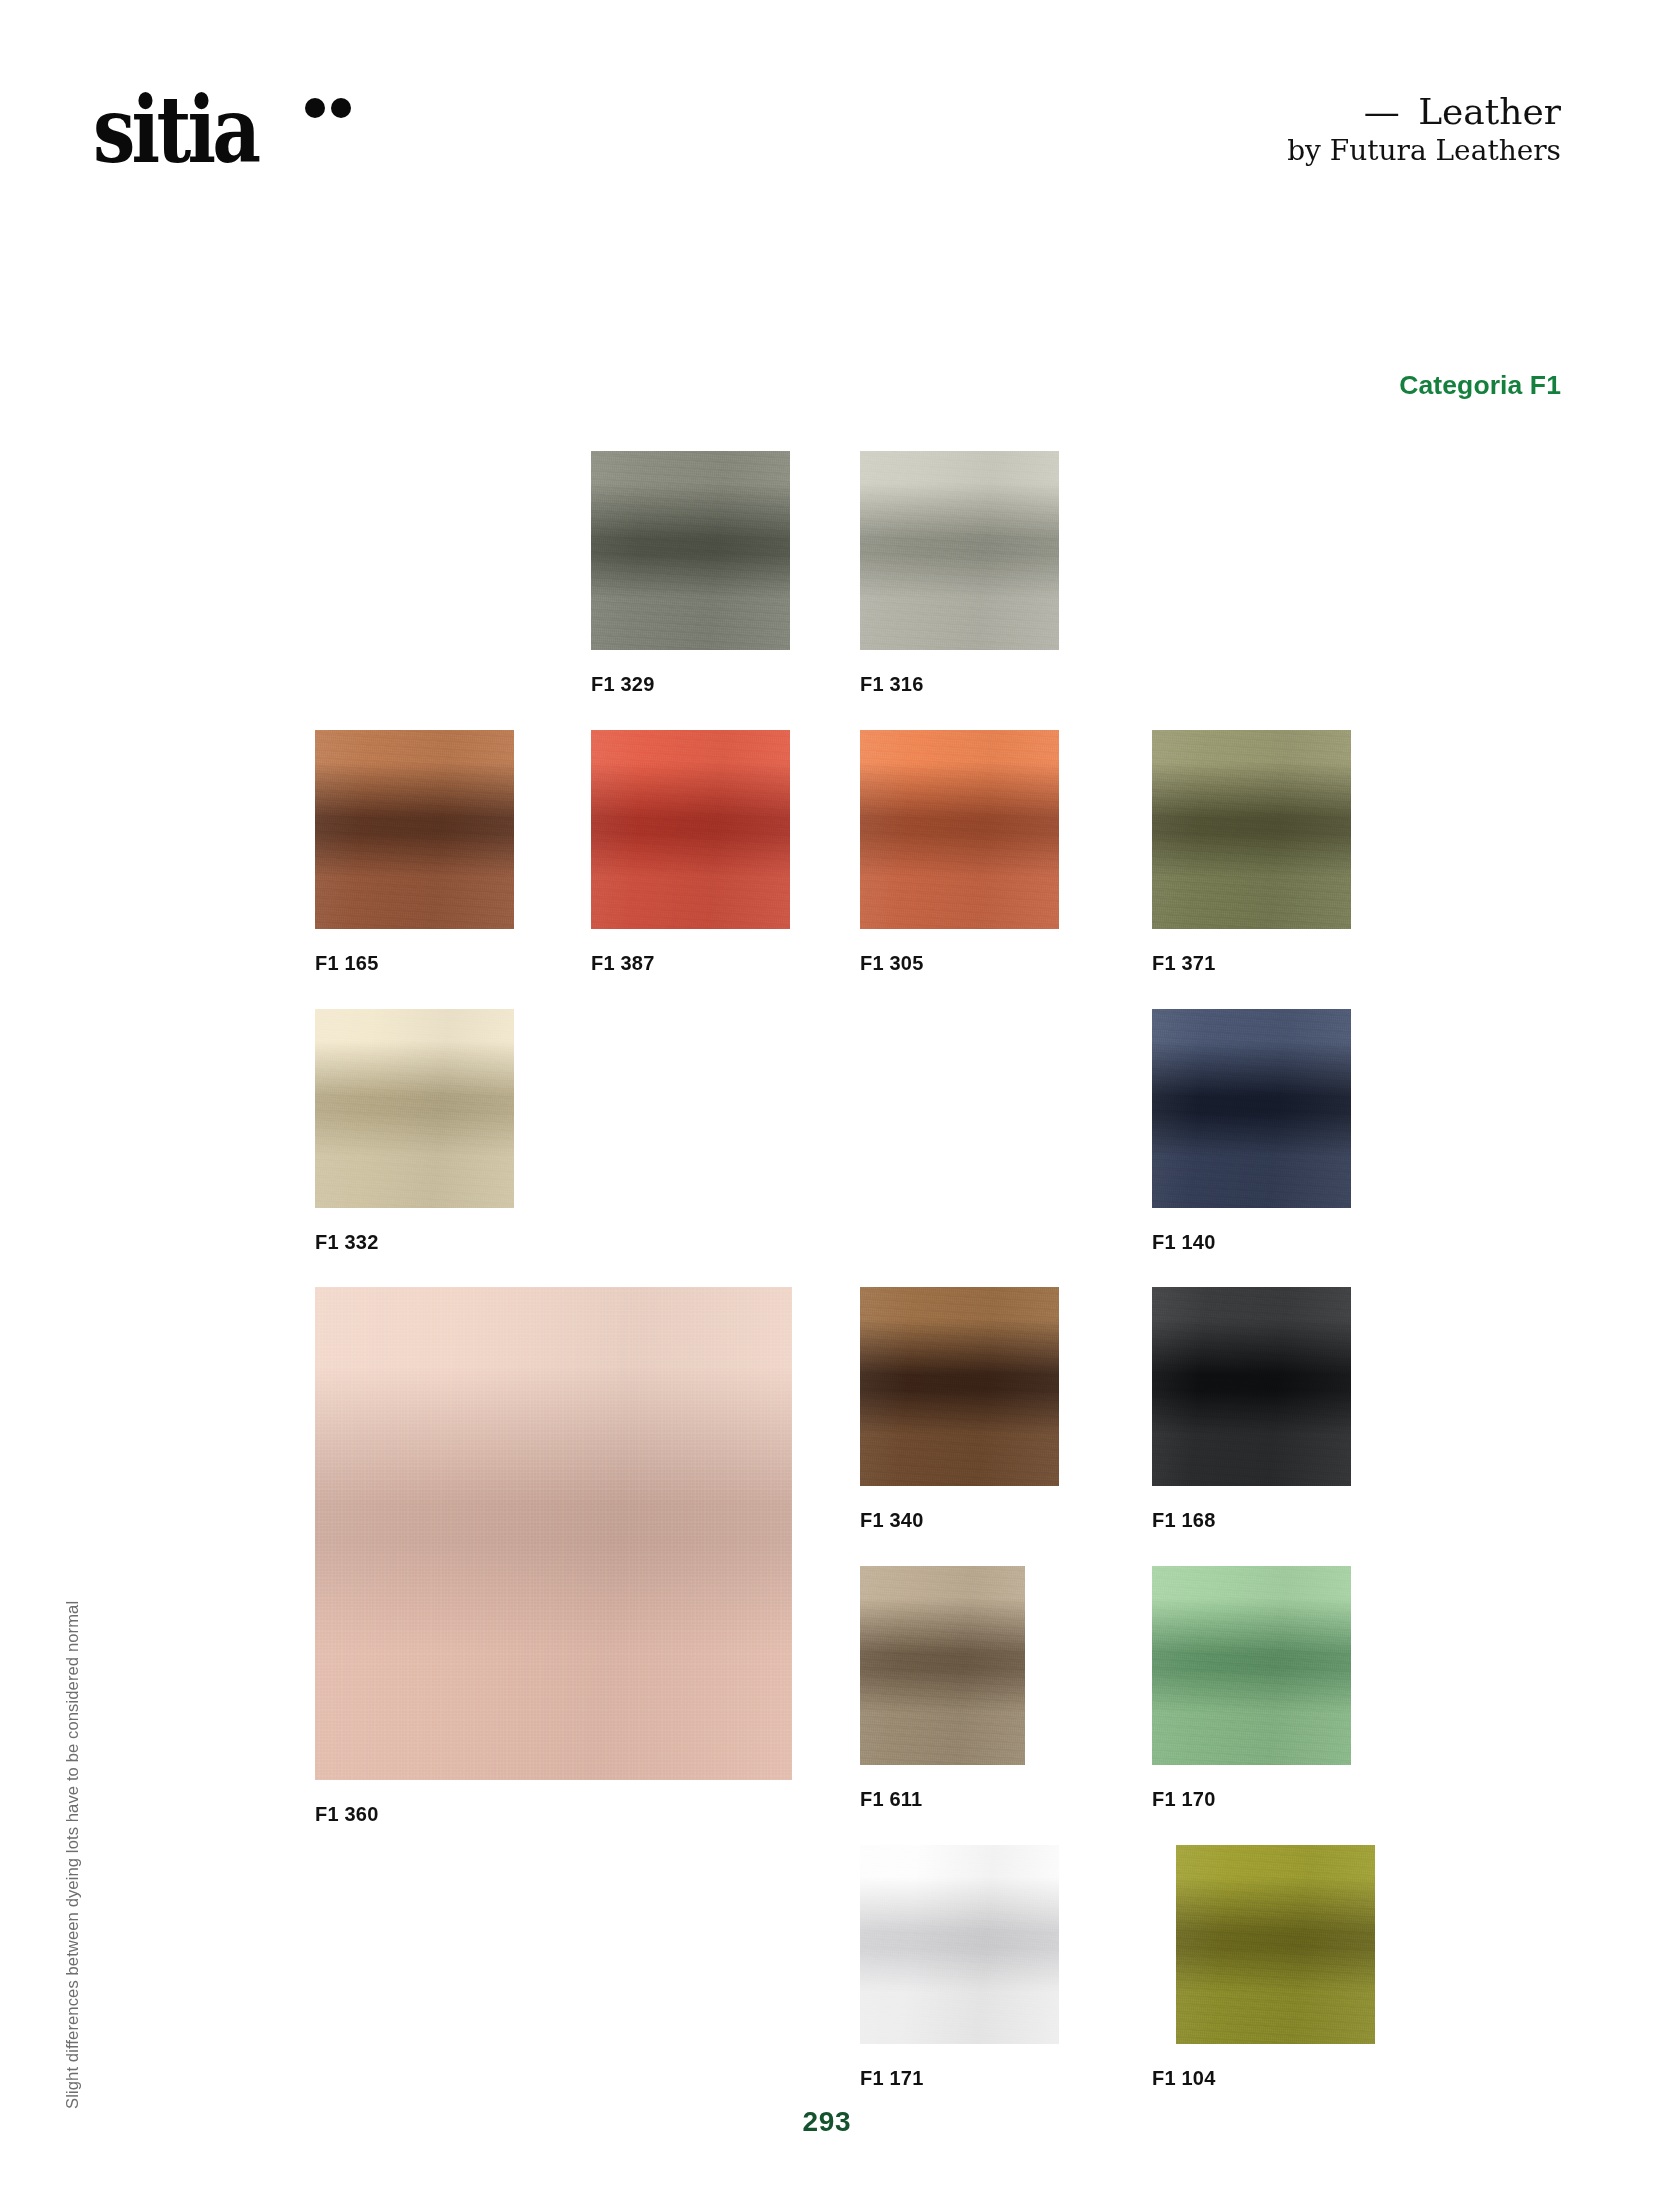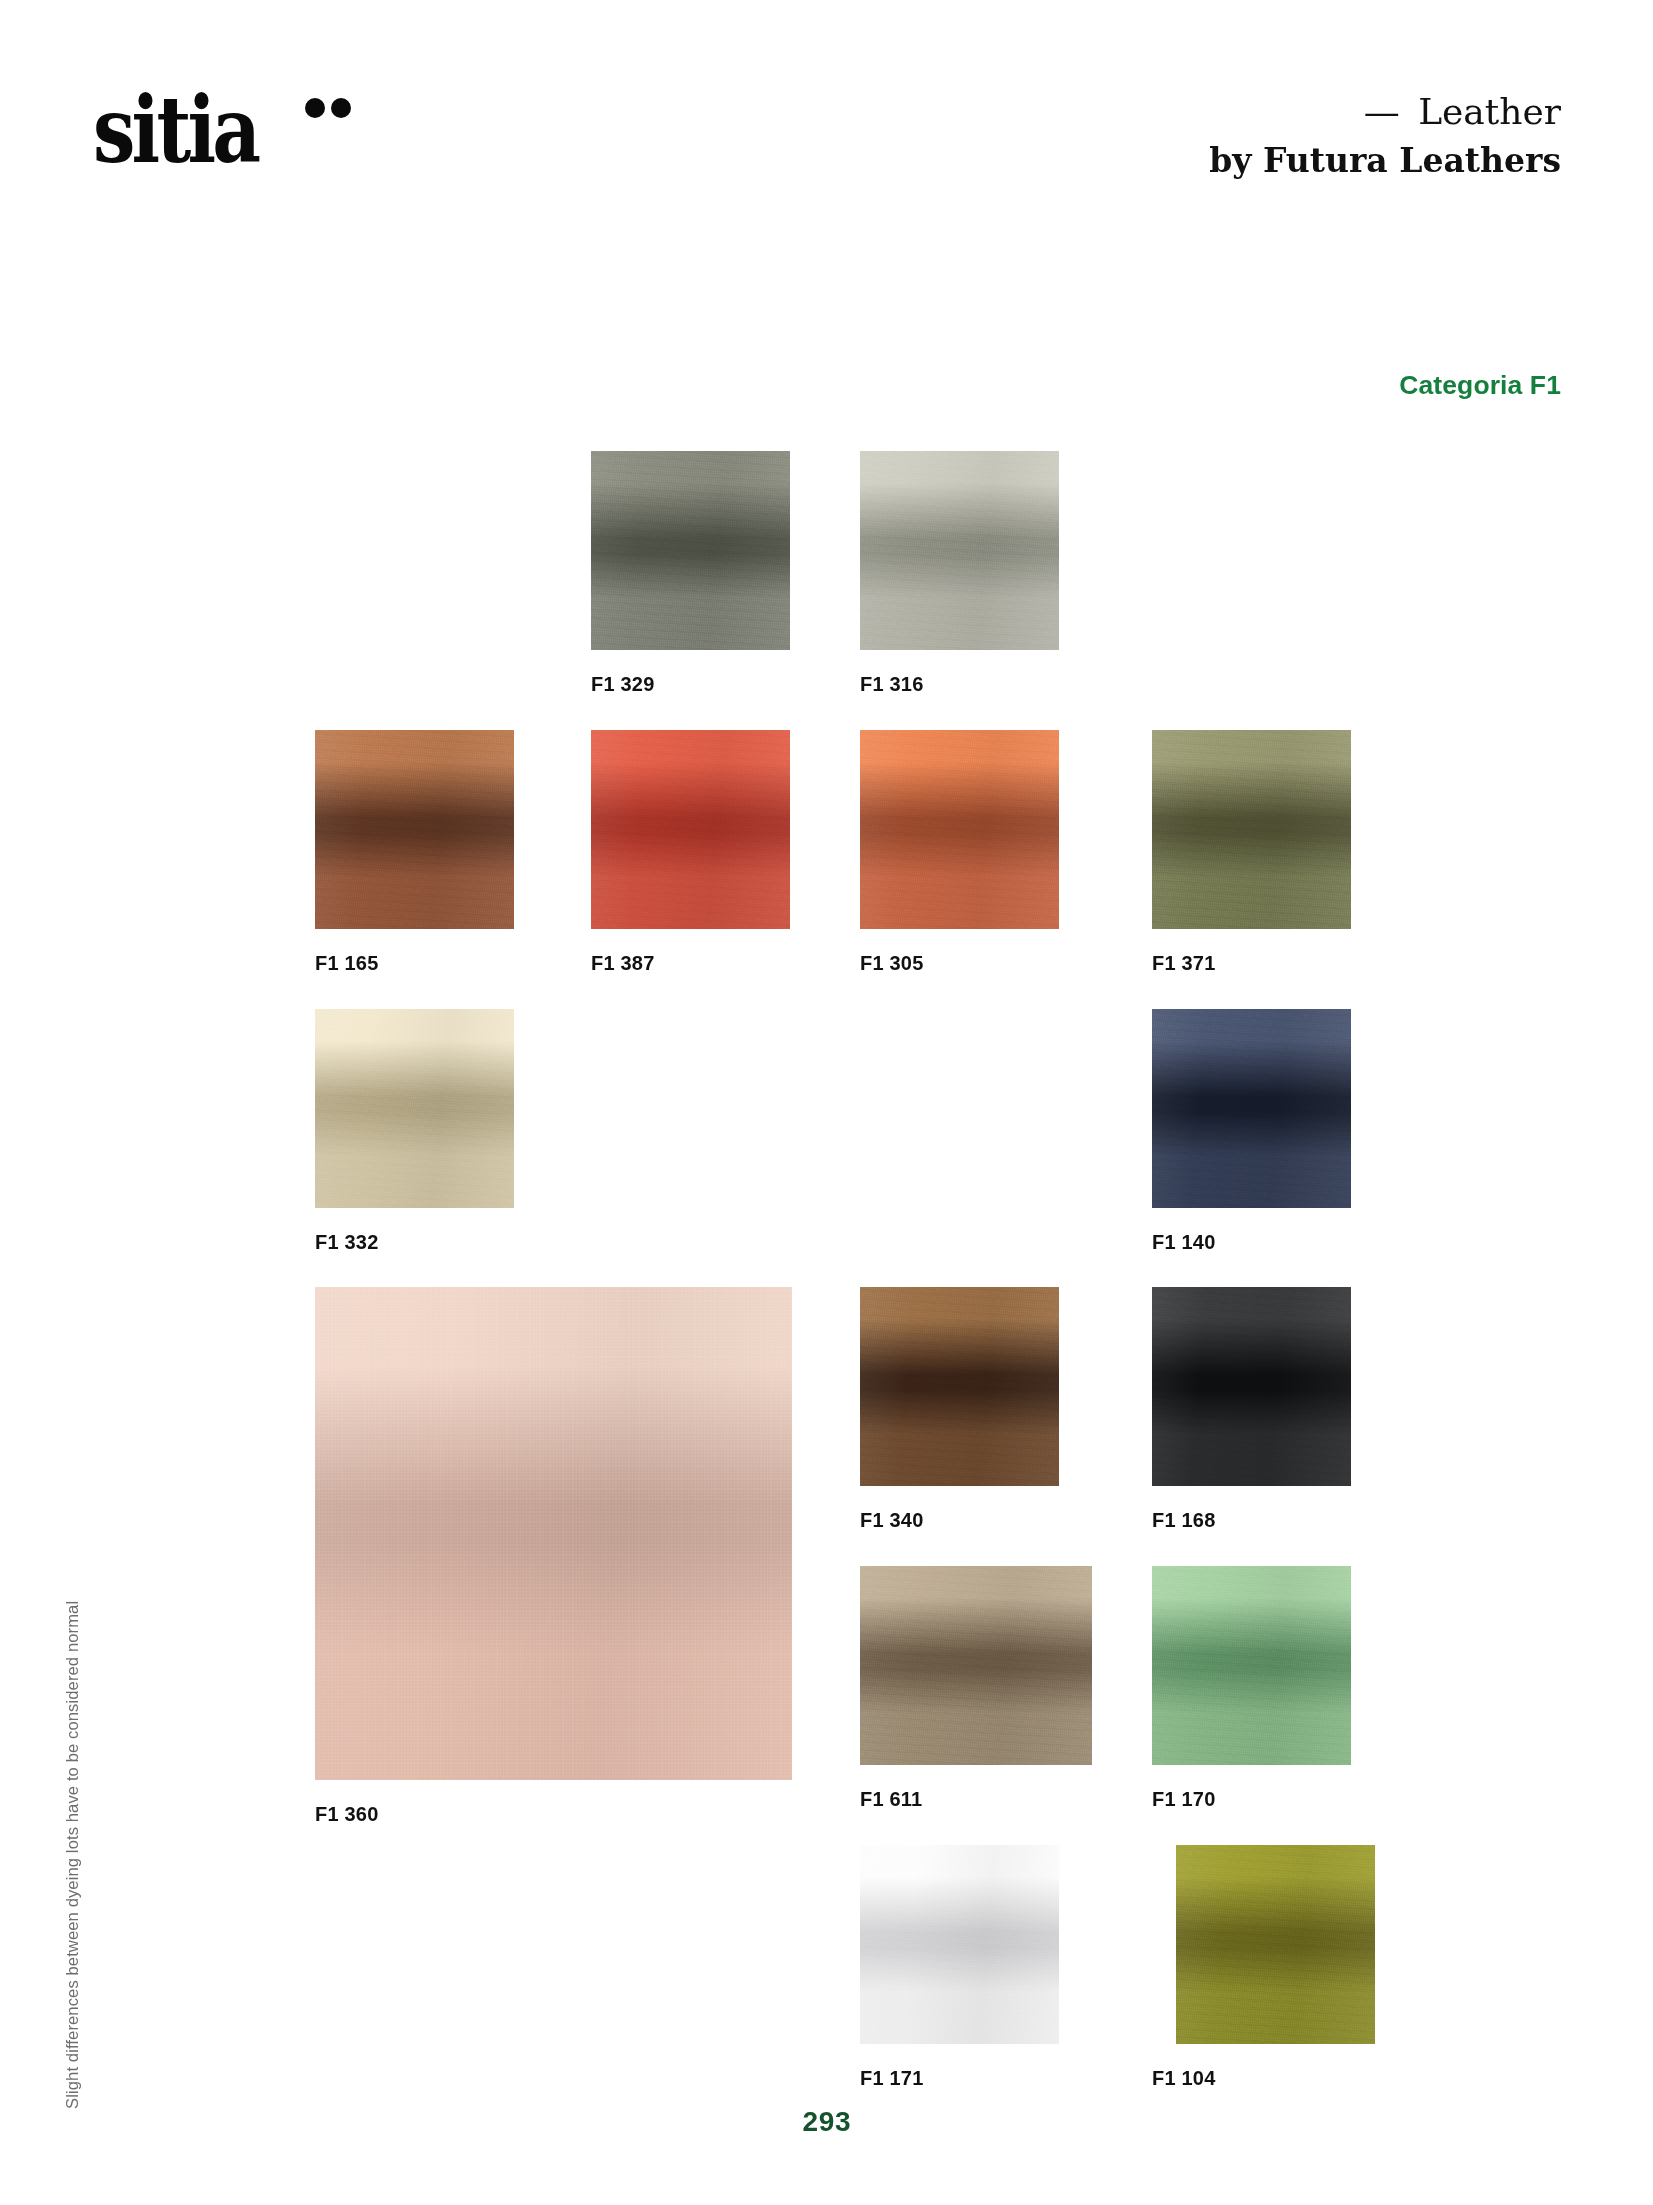--- a/index.html
+++ b/index.html
@@ -64,26 +64,26 @@
     white-space: nowrap;
     font-weight: 400;
   }
   #header-right .title-line .dash {
     display: inline-block;
     margin-right: 18.5px;
     font-weight: 400;
   }
   #header-right .subtitle-line {
     font-family: "DejaVu Serif", "Liberation Serif", serif;
-    font-size: 33px;
+    font-size: 28px;
     line-height: 1.4;
     color: #111111;
-    margin-top: 7px;
+    margin-top: 0;
     white-space: nowrap;
-    font-weight: 700;
+    font-weight: 400;
   }
 
   
   #category-label {
     position: absolute;
     right: 93px;
     top: 370px;
     font-size: 26.5px;
     font-weight: 700;
     color: #15803d;
@@ -281,21 +281,21 @@
       </div>
       <div class="label">F1 340</div>
     </div>
     <div class="swatch" style="left: 1152px; top: 1287px; width: 199px; height: 199px;">
       <div class="chip" style="background: linear-gradient(rgb(59, 60, 62) 0%, rgb(59, 60, 62) 16%, rgb(14, 15, 17) 44%, rgb(14, 15, 17) 52%, rgb(42, 43, 45) 74%, rgb(42, 43, 45) 100%);">
         <div class="sheen"></div>
         <div class="grain"></div>
       </div>
       <div class="label">F1 168</div>
     </div>
-    <div class="swatch" style="left: 860px; top: 1566px; width: 232px; height: 199px;">
+    <div class="swatch" style="left: 860px; top: 1566px; width: 165px; height: 199px;">
       <div class="chip" style="background: linear-gradient(rgb(191, 174, 149) 0%, rgb(191, 174, 149) 16%, rgb(109, 92, 71) 44%, rgb(109, 92, 71) 52%, rgb(154, 138, 114) 74%, rgb(154, 138, 114) 100%);">
         <div class="sheen"></div>
         <div class="grain"></div>
       </div>
       <div class="label">F1 611</div>
     </div>
     <div class="swatch" style="left: 1152px; top: 1566px; width: 199px; height: 199px;">
       <div class="chip" style="background: linear-gradient(rgb(167, 211, 164) 0%, rgb(167, 211, 164) 16%, rgb(94, 145, 101) 44%, rgb(94, 145, 101) 52%, rgb(134, 181, 133) 74%, rgb(134, 181, 133) 100%);">
         <div class="sheen"></div>
         <div class="grain"></div>

